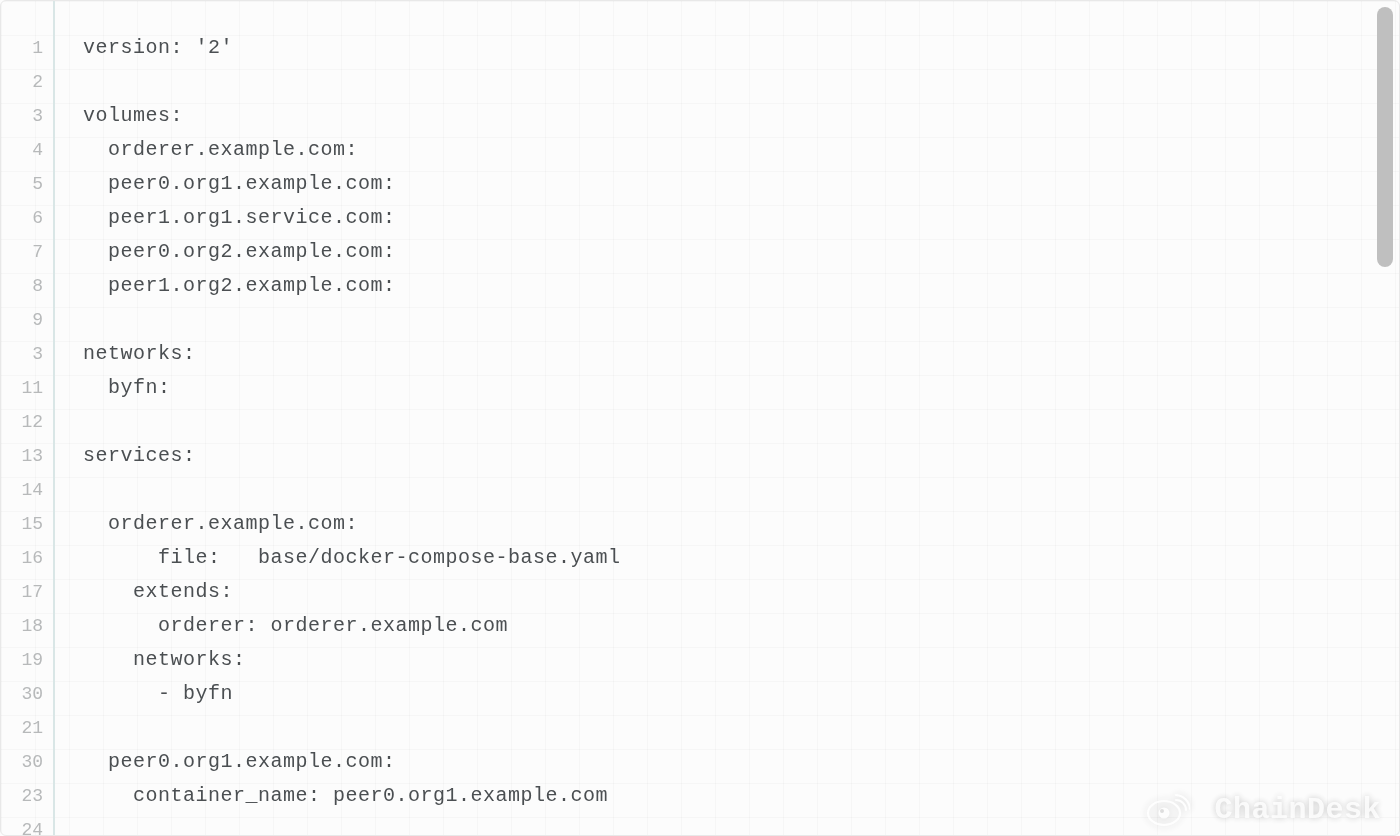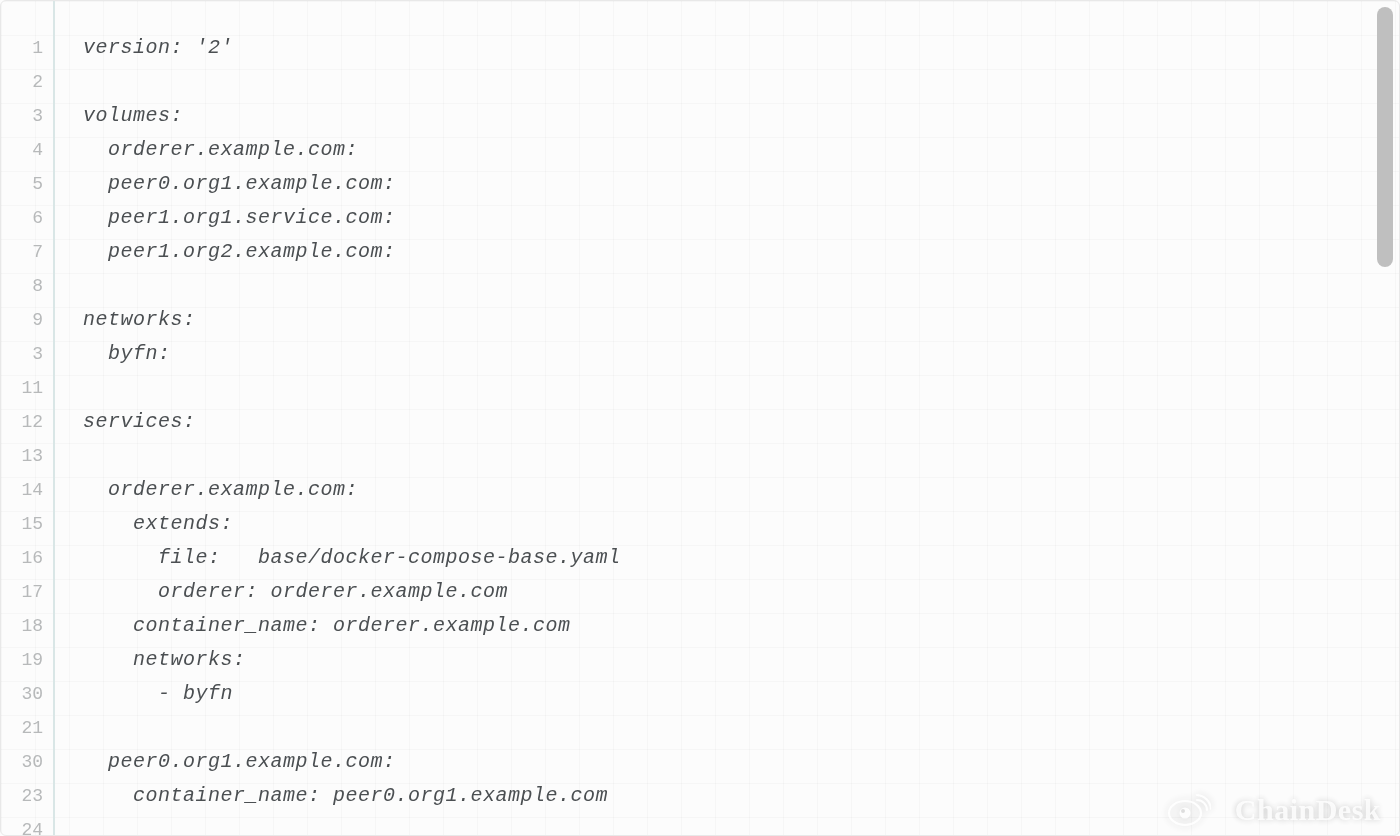--- a/index.html
+++ b/index.html
@@ -51,21 +51,20 @@
     height: 34px;
     line-height: 34px;
   }
   .code {
     flex: 1 1 auto;
     padding-top: 30px;
     padding-left: 28px;
     color: #4b4f52;
     font-size: 20px;
     letter-spacing: 0.5px;
-    font-style: italic;
   }
   .code .line {
     height: 34px;
     line-height: 34px;
     white-space: pre;
   }
   
   .scrollbar-track {
     position: absolute;
     top: 6px;
@@ -85,21 +84,21 @@
   }
   .watermark {
     position: absolute;
     right: 18px;
     bottom: 8px;
     display: flex;
     align-items: center;
     gap: 24px;
     color: rgba(255,255,255,0.85);
     text-shadow: 0 0 6px rgba(0,0,0,0.25);
-    font-family: Liberation Serif, serif;
+    font-family: Liberation Mono, monospace;
     font-size: 30px;
     font-weight: 600;
     letter-spacing: 0.5px;
     pointer-events: none;
     opacity: 0.85;
     text-align: right;
   }
   .watermark svg { filter: drop-shadow(0 0 4px rgba(0,0,0,0.2)); }
 </style>
 </head>
@@ -136,32 +135,32 @@
       <div class="ln">24</div>
     </div>
 
     <div class="code">
       <div class="line">version: '2'</div>
       <div class="line"></div>
       <div class="line">volumes:</div>
       <div class="line">  orderer.example.com:</div>
       <div class="line">  peer0.org1.example.com:</div>
       <div class="line">  peer1.org1.service.com:</div>
+      <div class="line">  peer0.org2.example.com:</div>
       <div class="line">  peer1.org2.example.com:</div>
       <div class="line"></div>
       <div class="line">networks:</div>
       <div class="line">  byfn:</div>
       <div class="line"></div>
       <div class="line">services:</div>
       <div class="line"></div>
       <div class="line">  orderer.example.com:</div>
+      <div class="line">      file:   base/docker-compose-base.yaml</div>
       <div class="line">    extends:</div>
-      <div class="line">      file:   base/docker-compose-base.yaml</div>
       <div class="line">      orderer: orderer.example.com</div>
-      <div class="line">    container_name: orderer.example.com</div>
       <div class="line">    networks:</div>
       <div class="line">      - byfn</div>
       <div class="line"></div>
       <div class="line">  peer0.org1.example.com:</div>
       <div class="line">    container_name: peer0.org1.example.com</div>
     </div>
   </div>
 
   <div class="scrollbar-track">
     <div class="scrollbar-thumb"></div>

